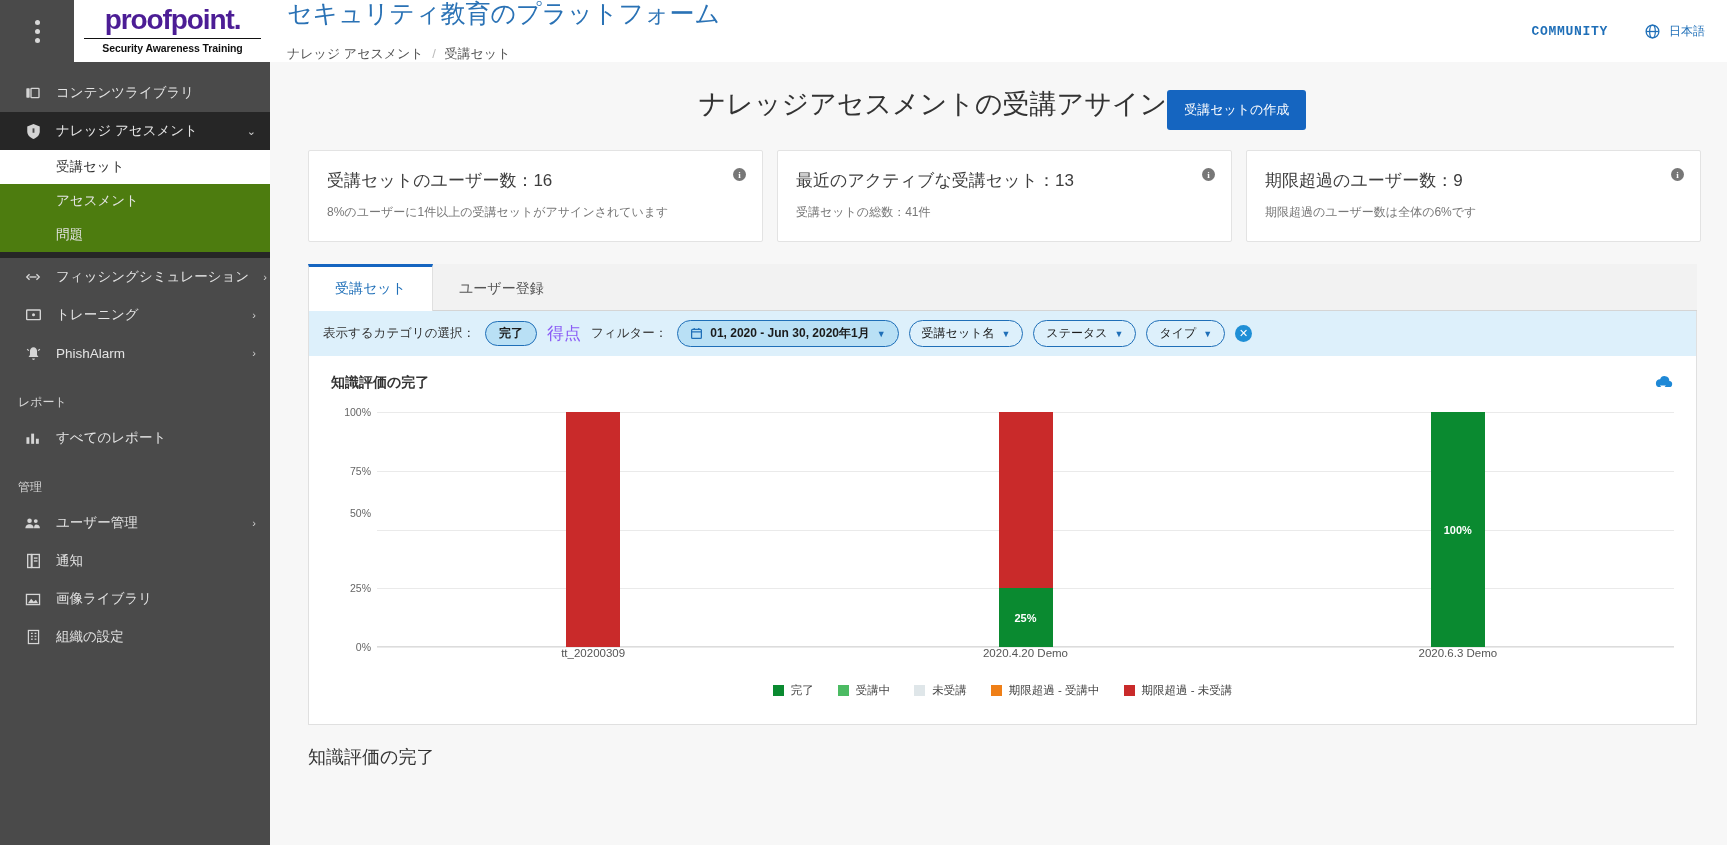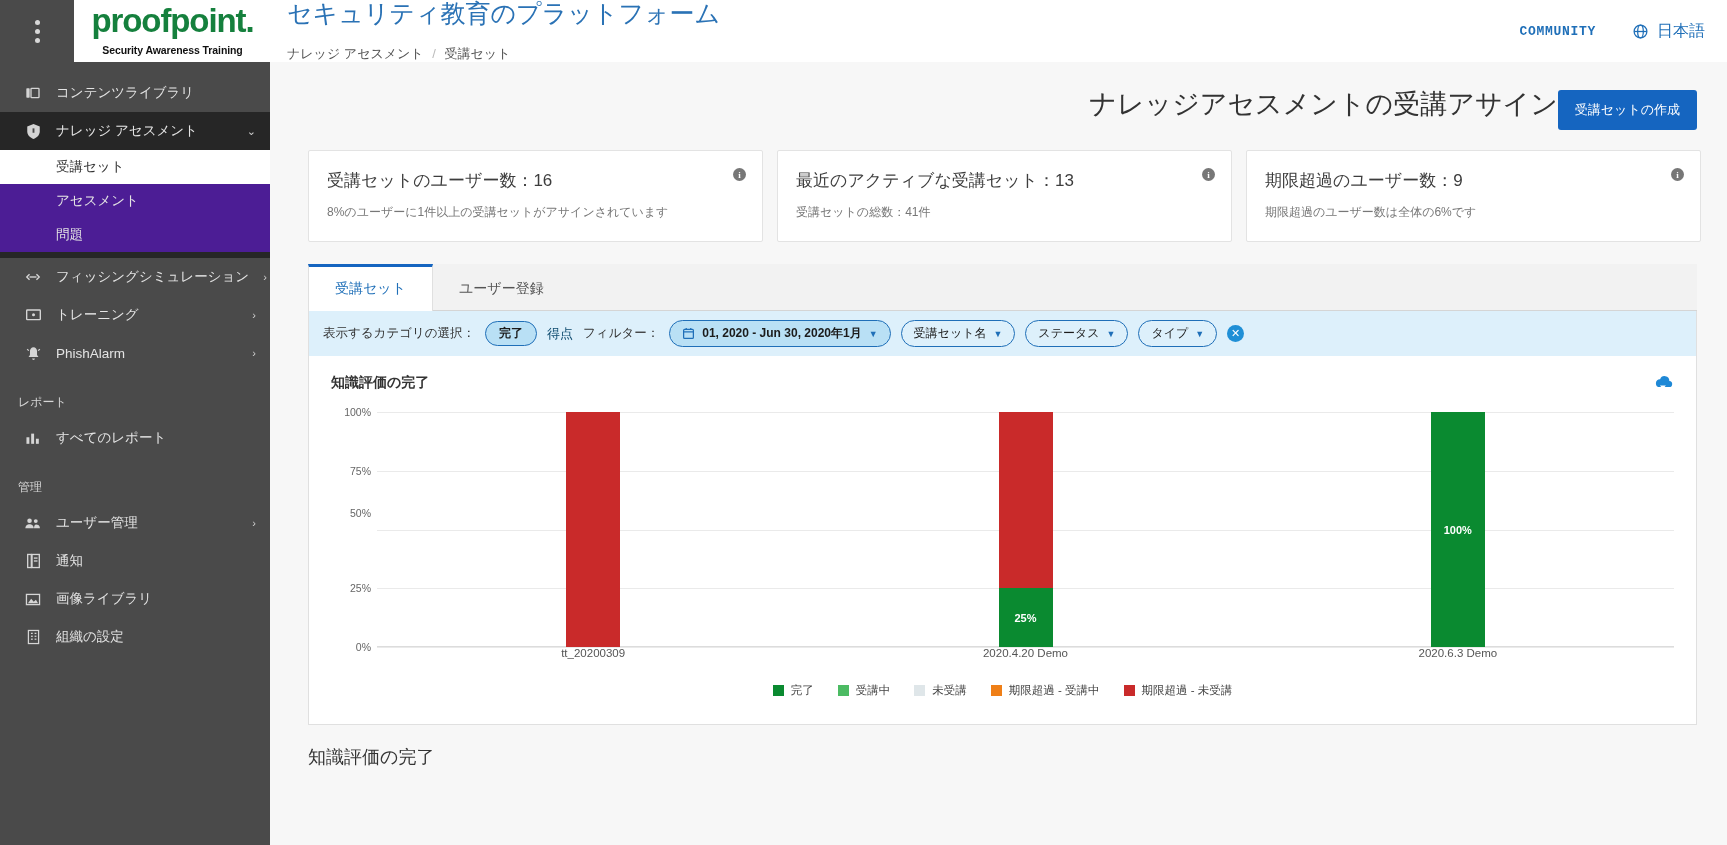--- a/index.html
+++ b/index.html
@@ -16,59 +16,59 @@
     width: 74px; background: #4a4a4a; display: flex;
     align-items: center; justify-content: center; flex: 0 0 74px;
   }
   .kebab { display: flex; flex-direction: column; gap: 4px; }
   .kebab i { width: 5px; height: 5px; border-radius: 50%; background: #d8d8d8; display: block; }
   .logo-zone {
     width: 197px; flex: 0 0 197px; background: #fff; display: flex;
     flex-direction: column; align-items: center; justify-content: center;
     padding: 6px 10px 8px 10px;
   }
-  .logo-word { font-size: 33px; font-weight: bold; letter-spacing: -1.1px; color: #15803d; line-height: 1; }
+  .logo-word { font-size: 28px; font-weight: bold; letter-spacing: -1.1px; color: #4c1d95; line-height: 1; }
   .logo-rule { width: 100%; height: 1px; background: #111; margin: 4px 0 3px 0; }
   .logo-sub { font-size: 10.5px; font-weight: bold; color: #111; letter-spacing: -0.1px; white-space: nowrap; }
   .title-zone { flex: 1 1 auto; display: flex; flex-direction: column; justify-content: center; padding-left: 16px; }
   .app-title { font-size: 25px; color: #2a72b5; line-height: 1.15; font-weight: 400; }
   .breadcrumb { font-size: 13px; color: #555; margin-top: 18px; }
   .breadcrumb .sep { color: #bbb; margin: 0 5px; }
   .top-right { display: flex; align-items: center; gap: 36px; padding-right: 22px; }
   .community { font-size: 13px; font-weight: bold; color: #1f6fb8; letter-spacing: 0.7px; cursor: pointer; font-family: Liberation Mono, monospace; }
-  .lang { display: flex; align-items: center; gap: 8px; font-size: 16px; color: #1f6fb8; cursor: pointer; }
+  .lang { display: flex; align-items: center; gap: 8px; font-size: 12px; color: #1f6fb8; cursor: pointer; }
 
   
   .body-row { display: flex; flex: 1 1 auto; min-height: 0; }
 
   
   .sidebar {
     width: 270px; flex: 0 0 270px; background: #4a4a4a; color: #e2e2e2;
     padding-top: 12px; overflow: hidden;
   }
   .nav-item {
     display: flex; align-items: center; height: 38px; padding: 0 14px 0 24px;
     font-size: 13.5px; color: #e4e4e4; cursor: pointer; gap: 14px;
   }
   .nav-item .ic { width: 18px; display: flex; justify-content: center; opacity: .95; flex: 0 0 18px; }
   .nav-item .lbl { flex: 1 1 auto; white-space: nowrap; }
   .nav-item .chev { font-size: 11px; color: #cfcfcf; }
   .nav-item.active { background: #262626; }
   .sub-item {
     height: 34px; display: flex; align-items: center; padding-left: 56px;
-    font-size: 13.5px; background: #4c1d95; color: #e4e4e4; cursor: pointer;
+    font-size: 13.5px; background: #4d7c0f; color: #e4e4e4; cursor: pointer;
   }
   .sub-item.current { background: #fff; color: #333; }
   .sub-group { background: #262626; padding-bottom: 6px; }
   .nav-section { font-size: 12px; color: #d6d6d6; padding: 22px 0 8px 18px; }
   svg { display: block; }
 
   
   .main { flex: 1 1 auto; background: #f7f7f7; overflow: hidden; position: relative; }
-  .page-head { display: flex; align-items: flex-start; justify-content: flex-end; padding: 24px 30px 0 38px; }
+  .page-head { display: flex; align-items: flex-start; justify-content: center; padding: 24px 30px 0 38px; }
   .page-title { font-size: 27px; color: #333; font-weight: 400; }
   .btn-primary {
     background: #1565c0; color: #fff; border: none; border-radius: 3px;
     font-size: 13px; padding: 11px 17px; cursor: pointer;
     font-family: inherit; margin-top: 4px;
   }
 
   
   .cards { display: flex; gap: 14px; padding: 20px 26px 0 38px; }
   .card {
@@ -105,21 +105,21 @@
   }
   .filter-label { font-size: 12.5px; color: #333; white-space: nowrap; }
   .pill {
     border: 1px solid #1f6fb8; border-radius: 14px; padding: 4px 12px;
     font-size: 12px; color: #1b1b1b; background: transparent; display: flex;
     align-items: center; gap: 7px; cursor: pointer; white-space: nowrap;
   }
   .pill.filled { background: #b9e0f5; border-color: #1f6fb8; font-weight: bold; }
   .pill.cat { padding: 3px 13px; font-size: 12px; }
   .chev-s { font-size: 9px; color: #1f6fb8; }
-  .link-muted { color: #0c4a6e; font-size: 13px; cursor: pointer; }
+  .link-muted { color: #8b5cf6; font-size: 17px; cursor: pointer; }
   .clear-x {
     width: 17px; height: 17px; border-radius: 50%; background: #1f8fd6; color: #fff;
     font-size: 11px; display: flex; align-items: center; justify-content: center;
     cursor: pointer; font-weight: bold;
   }
 
   
   .chart-box { padding: 18px 22px 6px 22px; position: relative; }
   .chart-title { font-size: 14px; color: #333; font-weight: bold; }
   .dl-icon { position: absolute; top: 18px; right: 22px; cursor: pointer; }

